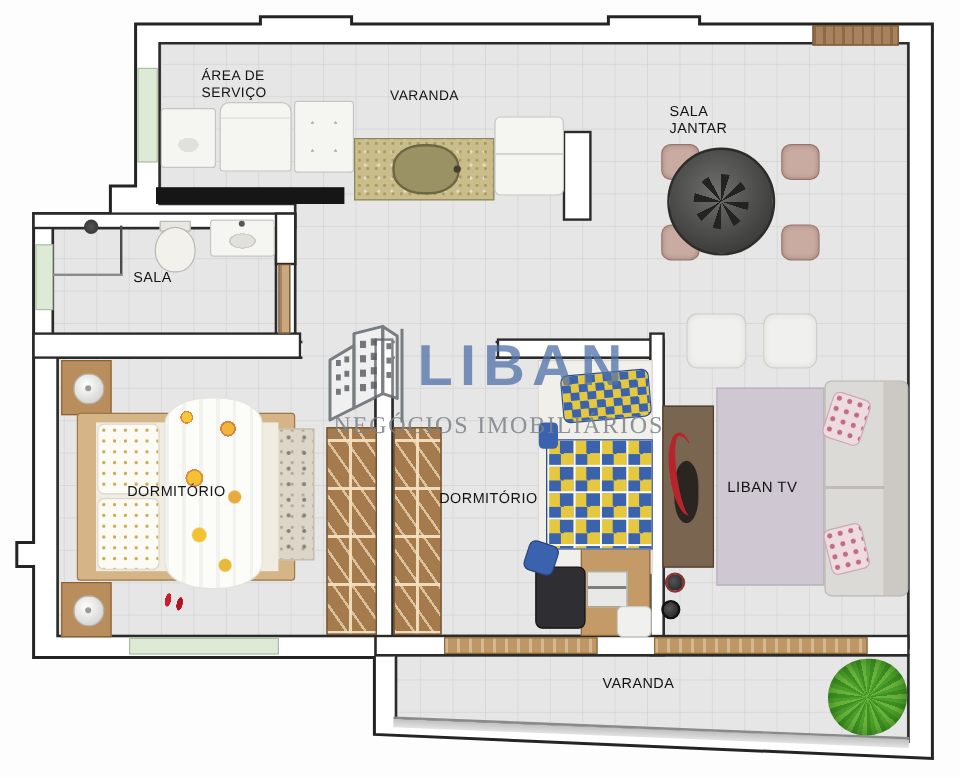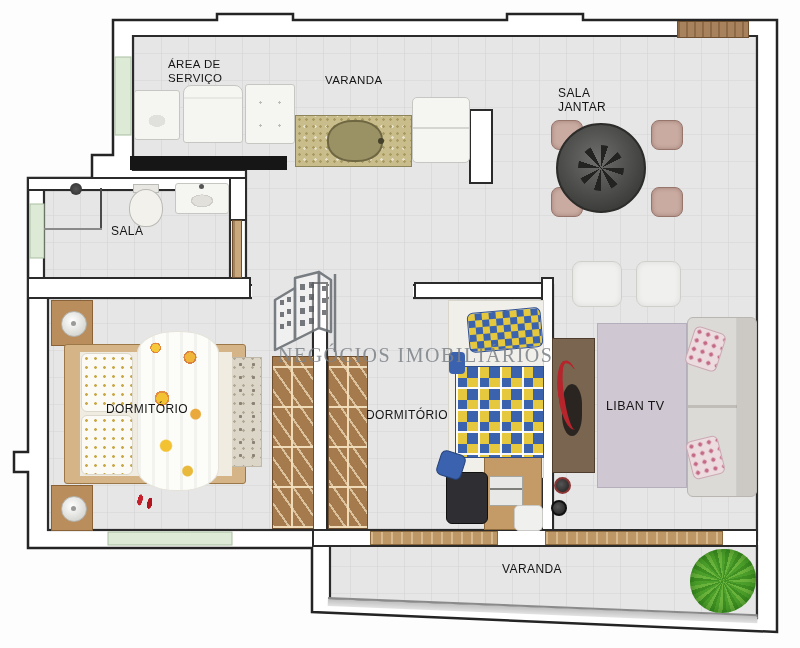--- a/index.html
+++ b/index.html
@@ -246,15 +246,16 @@
           <rect x="40" y="40" width="5" height="6"></rect>
         <rect x="31" y="54" width="5" height="6"></rect>
           <rect x="40" y="52" width="5" height="6"></rect>
         <rect x="53" y="20" width="4" height="5"></rect>
           <rect x="53" y="32" width="4" height="5"></rect>
         <rect x="53" y="44" width="4" height="5"></rect>
       </g>
       <line x1="66" y1="8" x2="66" y2="86" stroke="#6d7277" stroke-width="2.5" opacity=".9"></line>
     </svg>
   </div>
+  <div class="watermark" id="wm-brand" style="left:348px;top:282px;color:rgba(78,112,168,.75)">LIBAN</div>
   <div class="watermark" id="wm-tagline" style="left:278px;top:344px;color:rgba(123,129,135,.85)">NEGÓCIOS IMOBILIÁRIOS</div>
 
 </div>
 
 </body></html>

